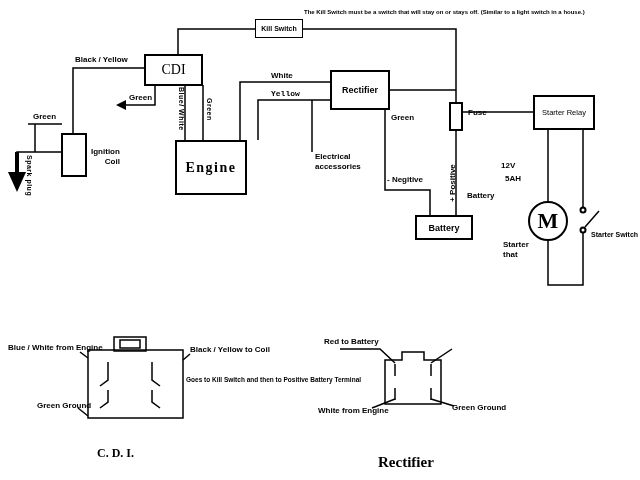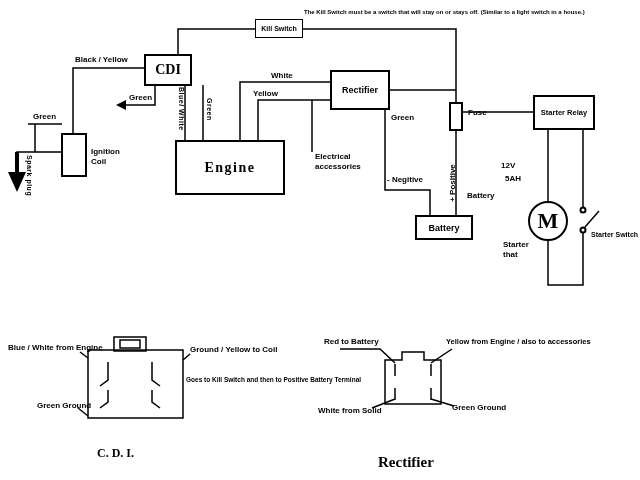--- a/index.html
+++ b/index.html
@@ -76,57 +76,56 @@
       <line x1="395" y1="388" x2="395" y2="400"></line>
       <line x1="431" y1="388" x2="431" y2="400"></line>
       <polyline points="340,349 380,349 395,363"></polyline>
       <line x1="452" y1="349" x2="431" y2="363"></line>
       <line x1="372" y1="408" x2="395" y2="399"></line>
       <line x1="454" y1="406" x2="431" y2="399"></line>
     </g>
   </svg>
 
   <div class="box" style="left:255px;top:19px;width:48px;height:19px;border-width:1.5px;font-size:7px;font-weight:bold;">Kill Switch</div>
-  <div class="box serif" style="left:144px;top:54px;width:48px;height:32px;font-size:14px;font-weight:bold;">CDI</div>
-  <div class="box serif" style="left:175px;top:140px;width:110px;height:55px;font-size:14px;font-weight:bold;letter-spacing:1.5px;">Engine</div>
+  <div class="box serif" style="left:144px;top:54px;width:59px;height:32px;font-size:14px;font-weight:normal;">CDI</div>
+  <div class="box serif" style="left:175px;top:140px;width:72px;height:55px;font-size:14px;font-weight:bold;letter-spacing:1.5px;">Engine</div>
   <div class="box" style="left:330px;top:70px;width:60px;height:40px;font-size:9px;font-weight:bold;">Rectifier</div>
   <div class="box" style="left:415px;top:215px;width:58px;height:25px;font-size:9px;font-weight:bold;">Battery</div>
-  <div class="box" style="left:533px;top:95px;width:62px;height:35px;font-size:7.5px;font-weight:bold;">Starter Relay</div>
+  <div class="box" style="left:533px;top:95px;width:62px;height:35px;font-size:7.5px;font-weight:normal;">Starter Relay</div>
   <div class="box serif" style="left:528px;top:201px;width:40px;height:40px;border-radius:50%;font-size:22px;font-weight:bold;">M</div>
 
   <span class="lbl nowrap" style="left:304px;top:9px;font-size:6px;">The Kill Switch must be a switch that will stay on or stays off.  (Similar to a light switch in a house.)</span>
 
   <span class="lbl" style="left:75px;top:55px;">Black / Yellow</span>
   <span class="lbl" style="left:129px;top:93px;">Green</span>
   <span class="lbl vert" style="left:176px;top:87px;">Blue/ White</span>
   <span class="lbl vert" style="left:204px;top:98px;">Green</span>
   <span class="lbl" style="left:33px;top:112px;">Green</span>
   <span class="lbl vert" style="left:24px;top:155px;">Spark plug</span>
-  <span class="lbl" style="left:91px;top:147px;">Ignition
+  <span class="lbl" style="left:91px;top:147px;text-align:right;">Ignition
 Coil</span>
   <span class="lbl" style="left:271px;top:71px;">White</span>
-  <span class="lbl" style="left:253px;top:89px;">Yellow</span>
+  <span class="lbl" style="left:271px;top:89px;font-family:Liberation Mono, monospace;">Yellow</span>
   <span class="lbl" style="left:391px;top:113px;">Green</span>
   <span class="lbl" style="left:315px;top:152px;">Electrical
 accessories</span>
   <span class="lbl" style="left:468px;top:108px;">Fuse</span>
   <span class="lbl" style="left:387px;top:175px;">- Negitive</span>
   <span class="lbl" style="left:424px;top:178px;width:58px;text-align:center;transform:rotate(-90deg);">+ Positive</span>
   <span class="lbl" style="left:465px;top:161px;margin-left:36px;">12V</span>
   <span class="lbl" style="left:465px;top:174px;margin-left:40px;">5AH</span>
   <span class="lbl" style="left:467px;top:191px;">Battery</span>
   <span class="lbl" style="left:503px;top:240px;">Starter
 that</span>
   <span class="lbl nowrap" style="left:591px;top:231px;font-size:7px;">Starter Switch</span>
 
   <span class="lbl" style="left:8px;top:343px;">Blue / White from Engine</span>
-  <span class="lbl" style="left:190px;top:345px;">Ground / Yellow to Coil</span>
+  <span class="lbl" style="left:190px;top:345px;">Black / Yellow to Coil</span>
   <span class="lbl nowrap" style="left:186px;top:376px;font-size:6.5px;">Goes to Kill Switch and then to Positive Battery Terminal</span>
   <span class="lbl" style="left:37px;top:401px;">Green Ground</span>
   <span class="lbl serif" style="left:97px;top:446px;font-size:12px;">C. D. I.</span>
 
   <span class="lbl" style="left:324px;top:337px;text-align:center;">Red to Battery</span>
-  <span class="lbl nowrap" style="left:446px;top:337px;font-size:7.5px;">Yellow from Engine / also to accessories</span>
-  <span class="lbl" style="left:318px;top:406px;">White from Solid</span>
+  <span class="lbl" style="left:318px;top:406px;">White from Engine</span>
   <span class="lbl" style="left:452px;top:403px;">Green Ground</span>
   <span class="lbl serif" style="left:378px;top:453px;font-size:15px;">Rectifier</span>
 
 </div>
 
 </body></html>

